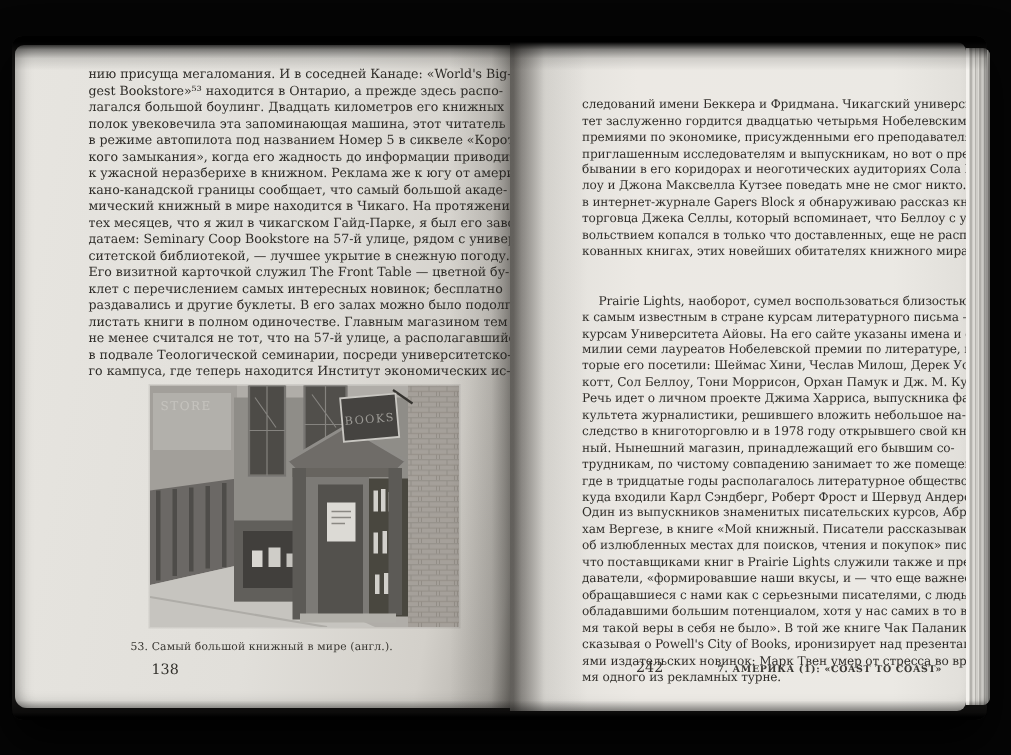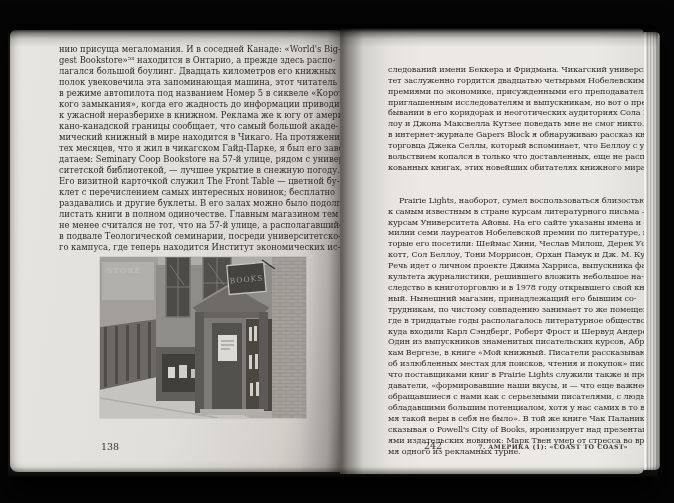--- a/index.html
+++ b/index.html
@@ -137,20 +137,21 @@
 
           <line x1="162" y1="3" x2="175" y2="12" stroke="#35332f" stroke-width="1.5"></line>
           <g transform="rotate(-5 146 22)">
             <rect x="128" y="7" width="37" height="29" fill="#454340" stroke="#c9c7c2" stroke-width="1.2"></rect>
             <text x="146.5" y="25" text-anchor="middle" font-size="7.5" fill="#9b9994" letter-spacing="1">BOOKS</text>
           </g>
           <rect x="100" y="152" width="64" height="6" fill="#b1afa9"></rect>
         </svg>
       </div>
 
+      <div class="caption">53. Самый большой книжный в мире (англ.).</div>
       <div class="pagenum pagenum-left">138</div>
     </div>
 
     <div class="page page-right">
       <div class="body-text right-text">
         <div class="para">следований имени Беккера и Фридмана. Чикагский универси-
 тет заслуженно гордится двадцатью четырьмя Нобелевскими
 премиями по экономике, присужденными его преподавателям,
 приглашенным исследователям и выпускникам, но вот о пре-
 бывании в его коридорах и неоготических аудиториях Сола Бел-

